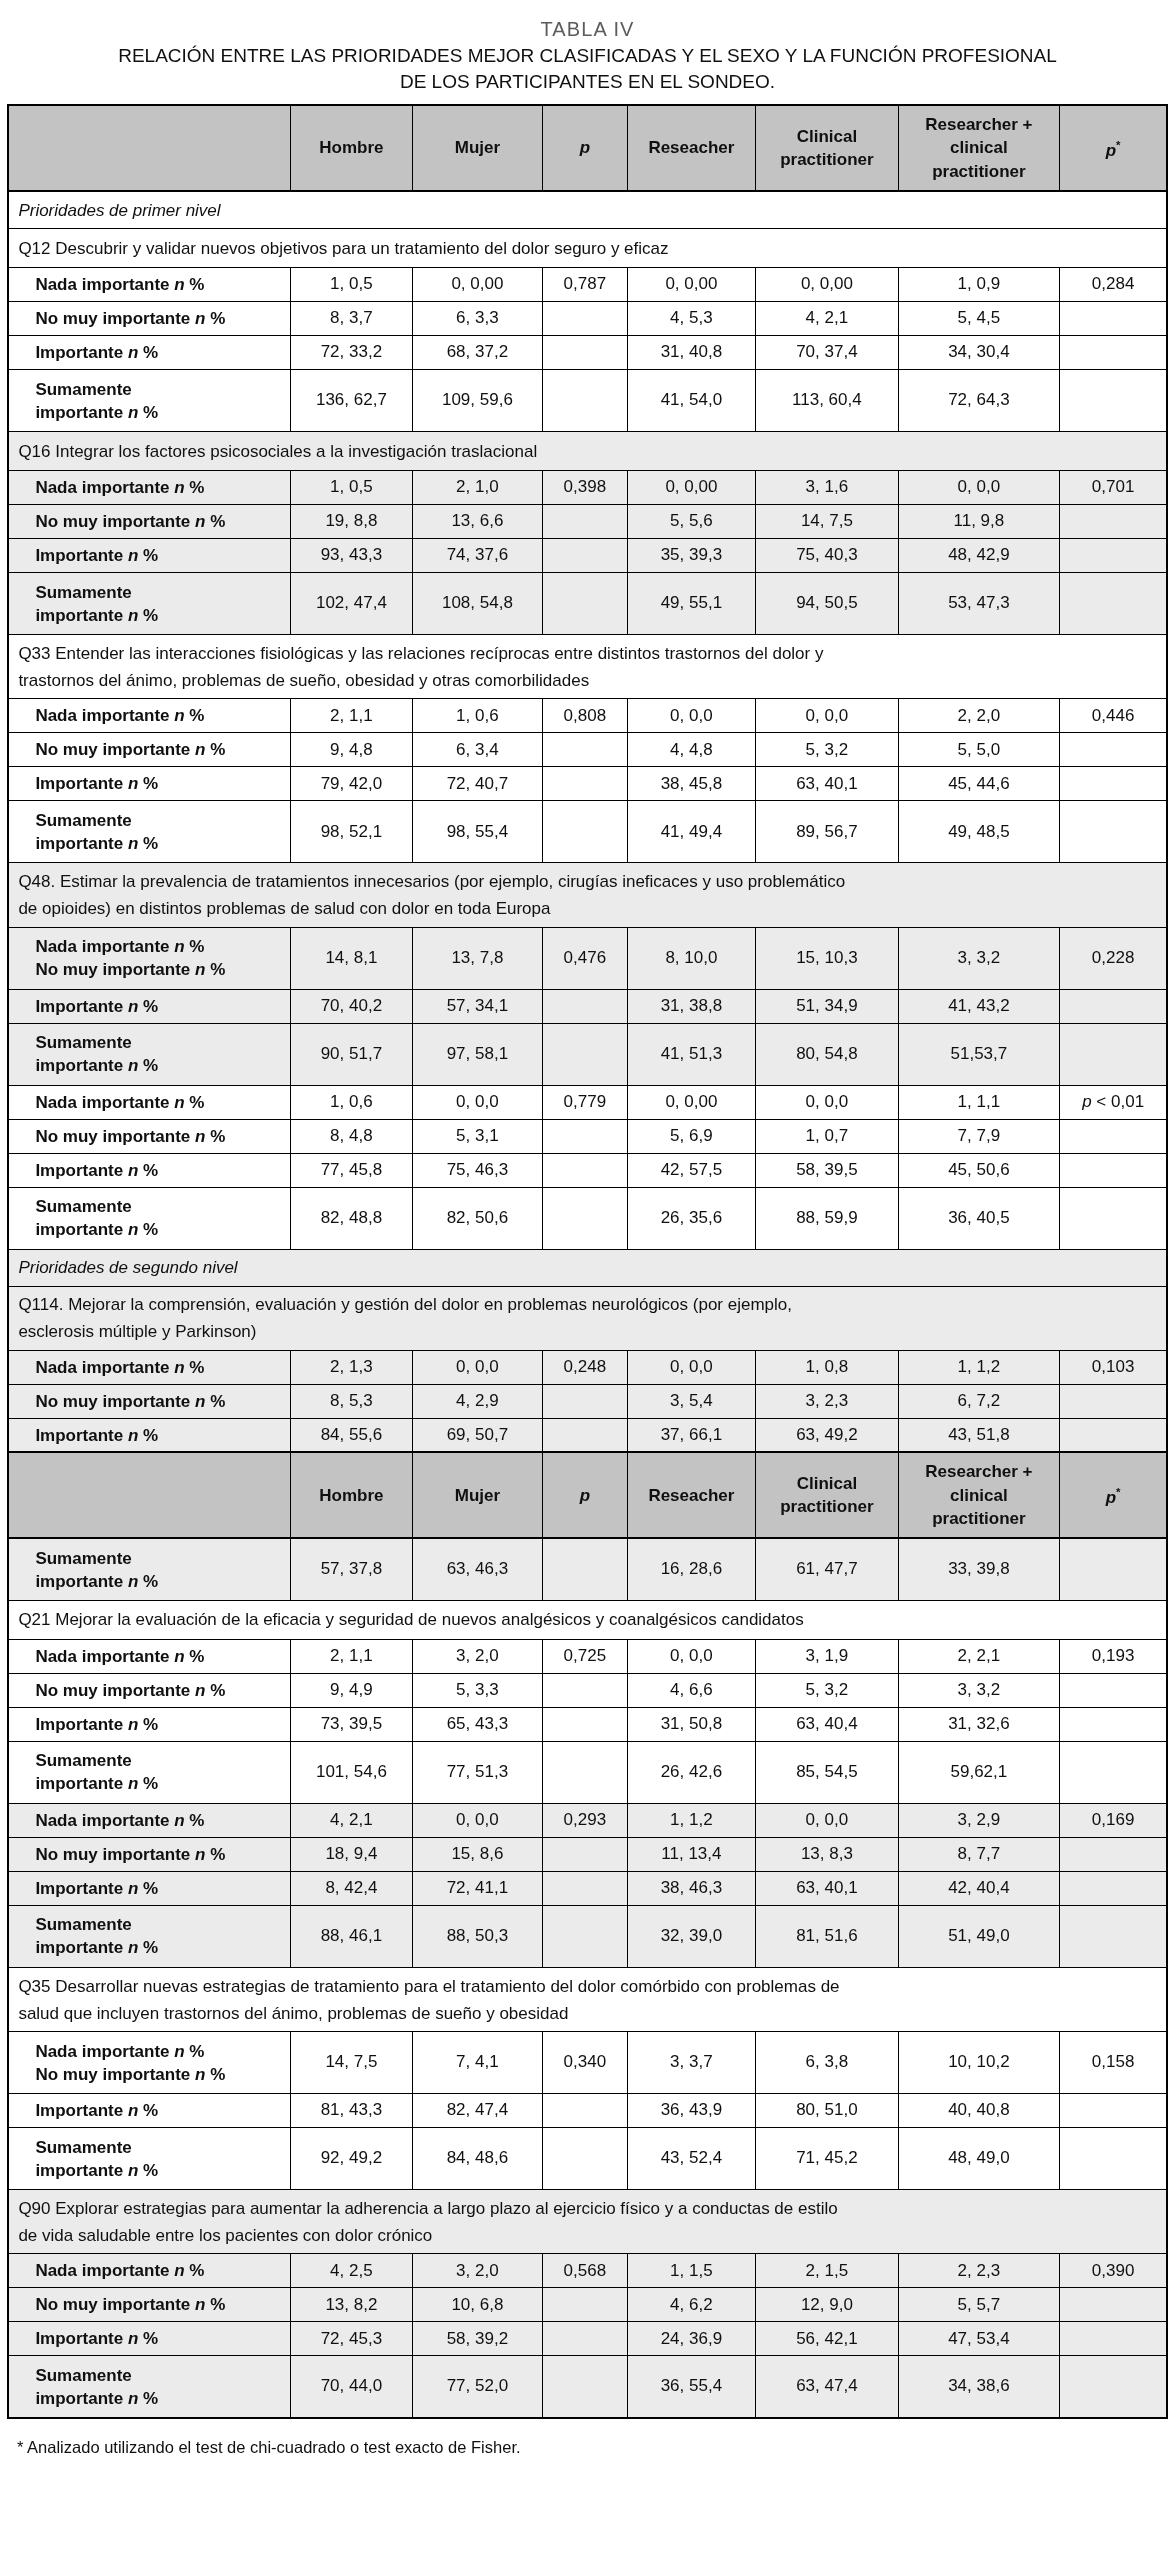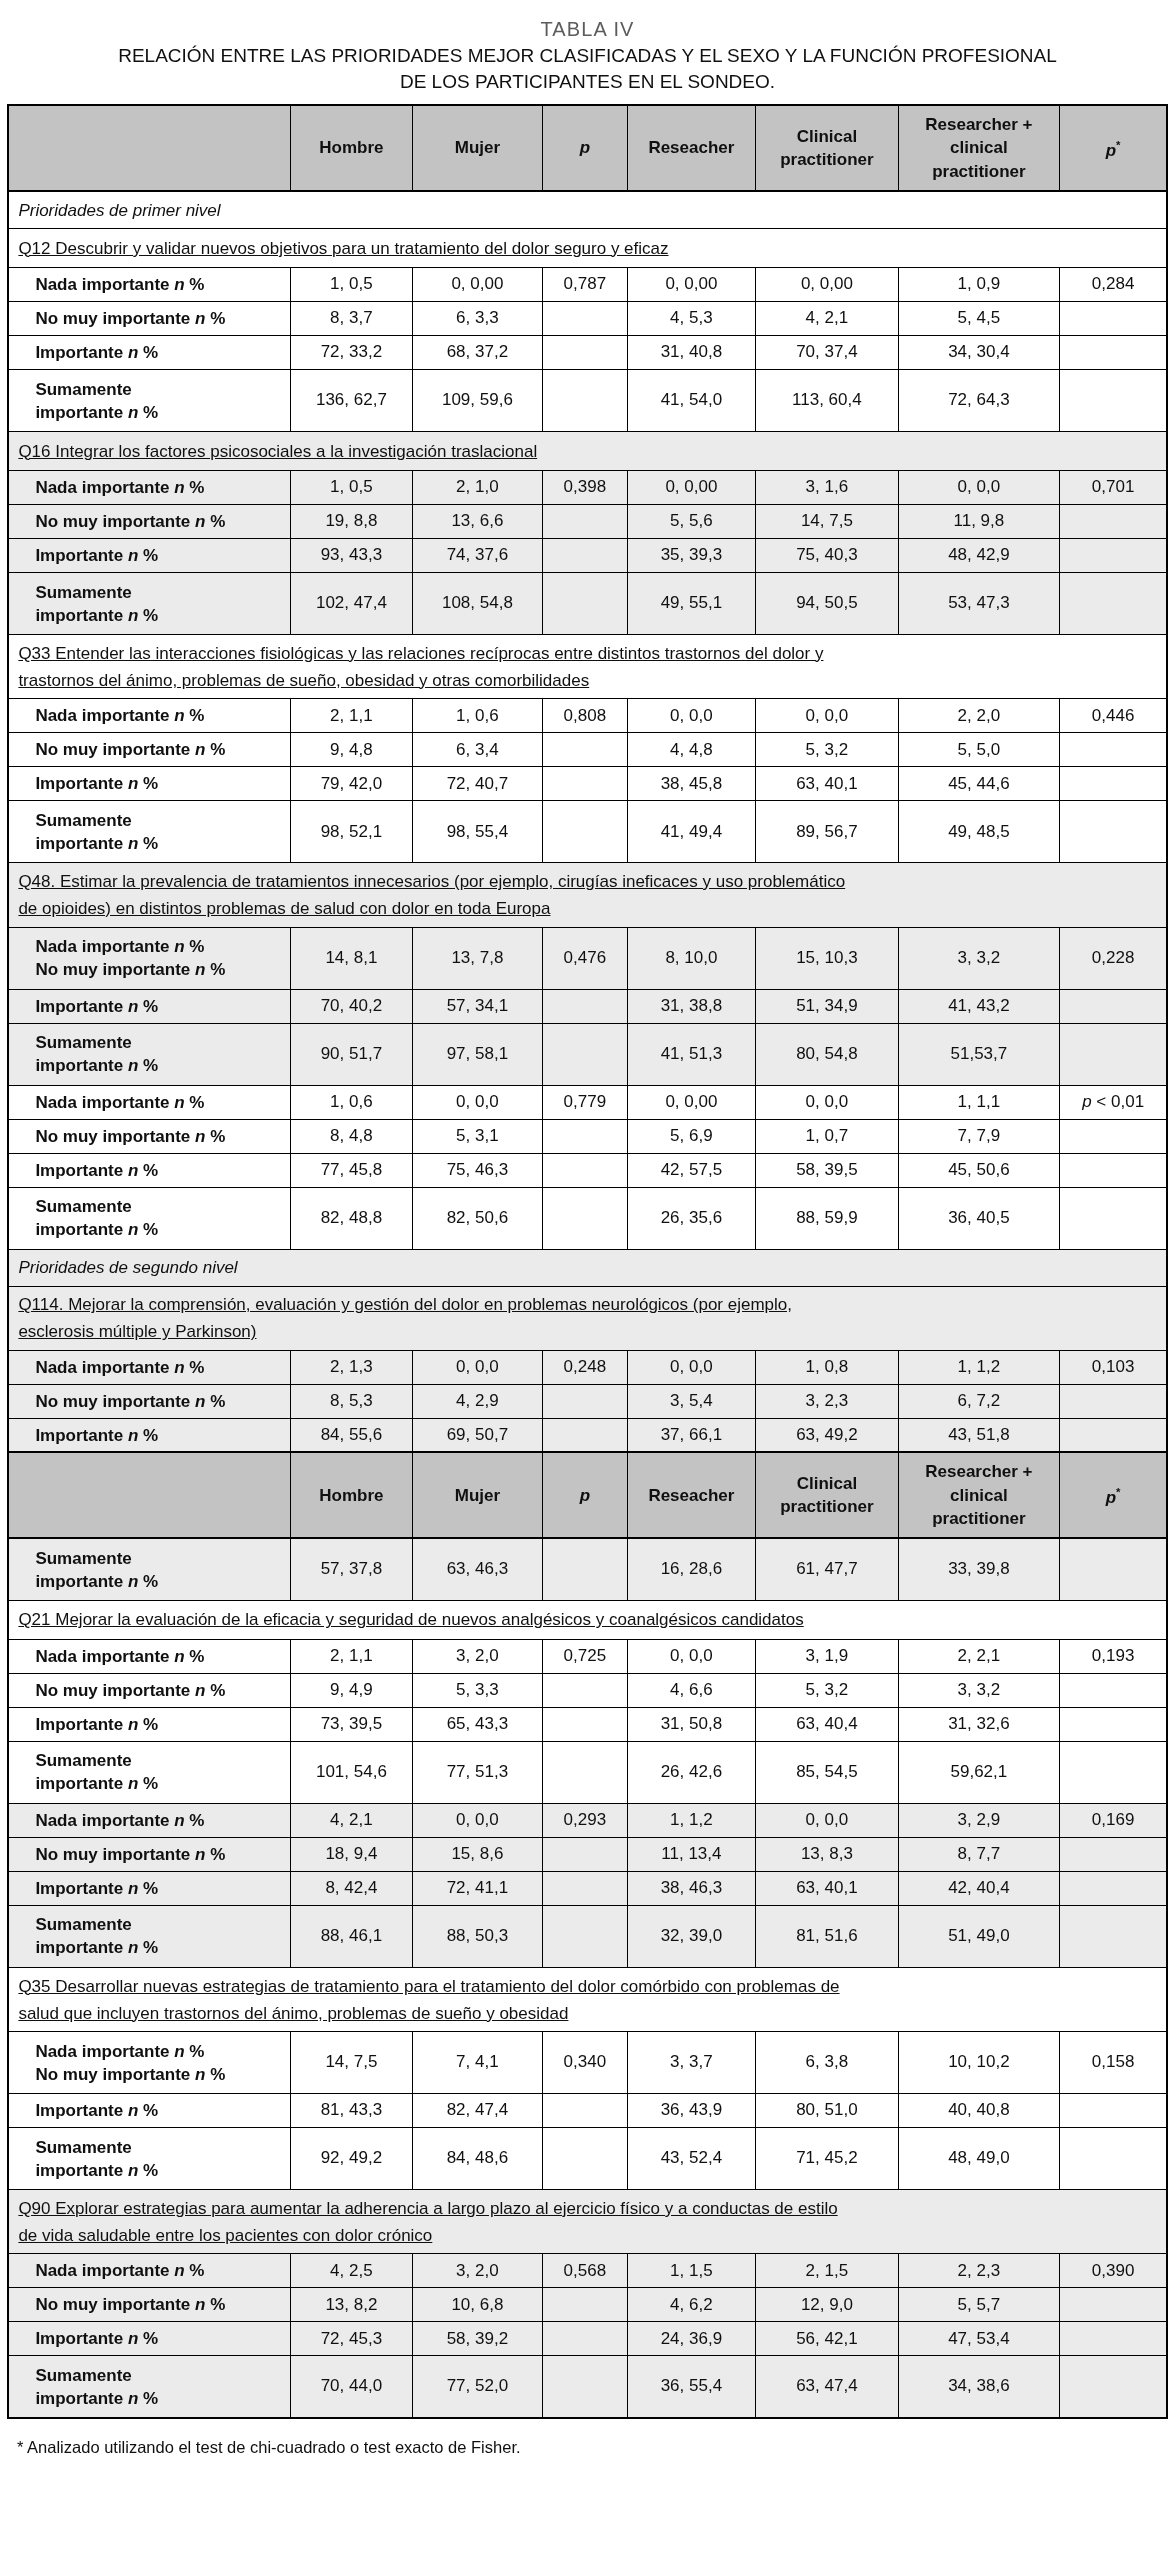--- a/index.html
+++ b/index.html
@@ -70,21 +70,21 @@
     border-bottom-width: 1.7px;
   }
   tr.data-row td {
     text-align: center;
     font-size: 17px;
     line-height: 20.5px;
     padding: 3.4px 2.3px;
     border-top-width: 1.7px;
     border-bottom-width: 1.7px;
   }
-  tr.question-row { height: 39px; text-decoration: underline; }
+  tr.question-row { height: 39px; }
   tr.question-row.two-line { height: 64px; }
   tr.level-row { height: 34px; }
   tr.question-row td, tr.level-row td {
     text-align: left;
     font-size: 17px;
     line-height: 27px;
     padding: 4.6px 8px 4.6px 9px;
     border-top-width: 1.7px;
     border-bottom-width: 1.7px;
   }

